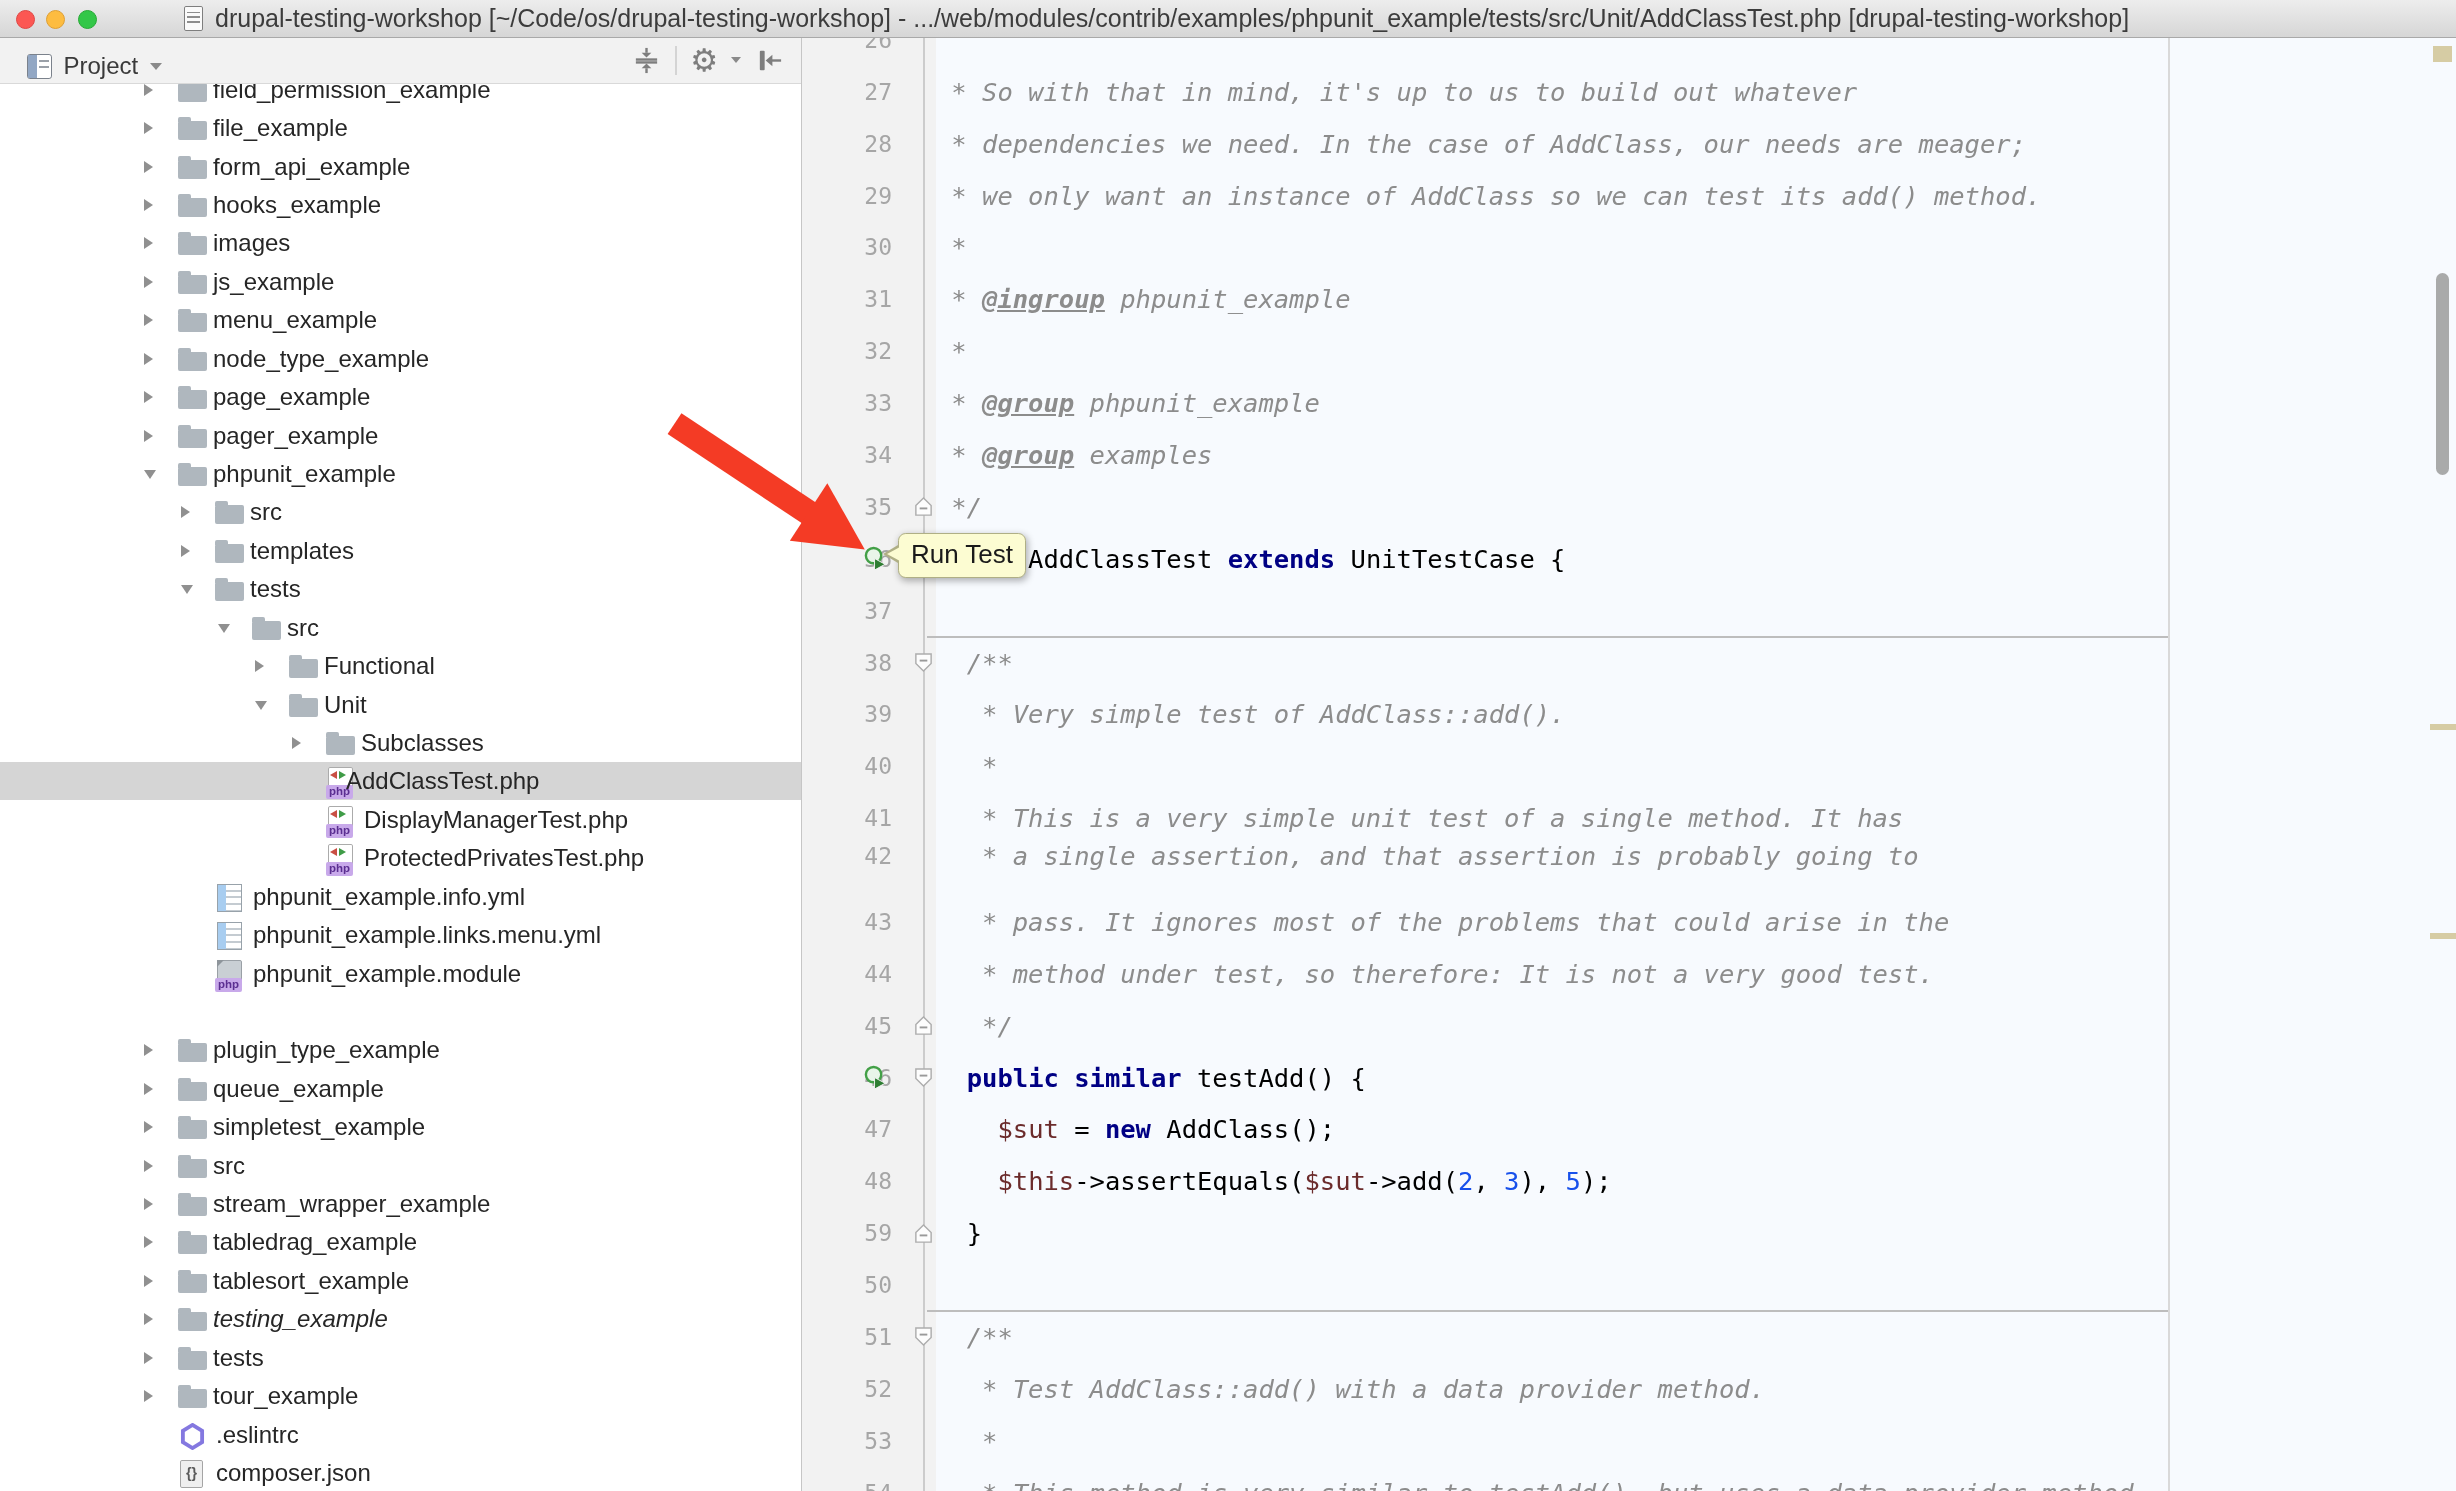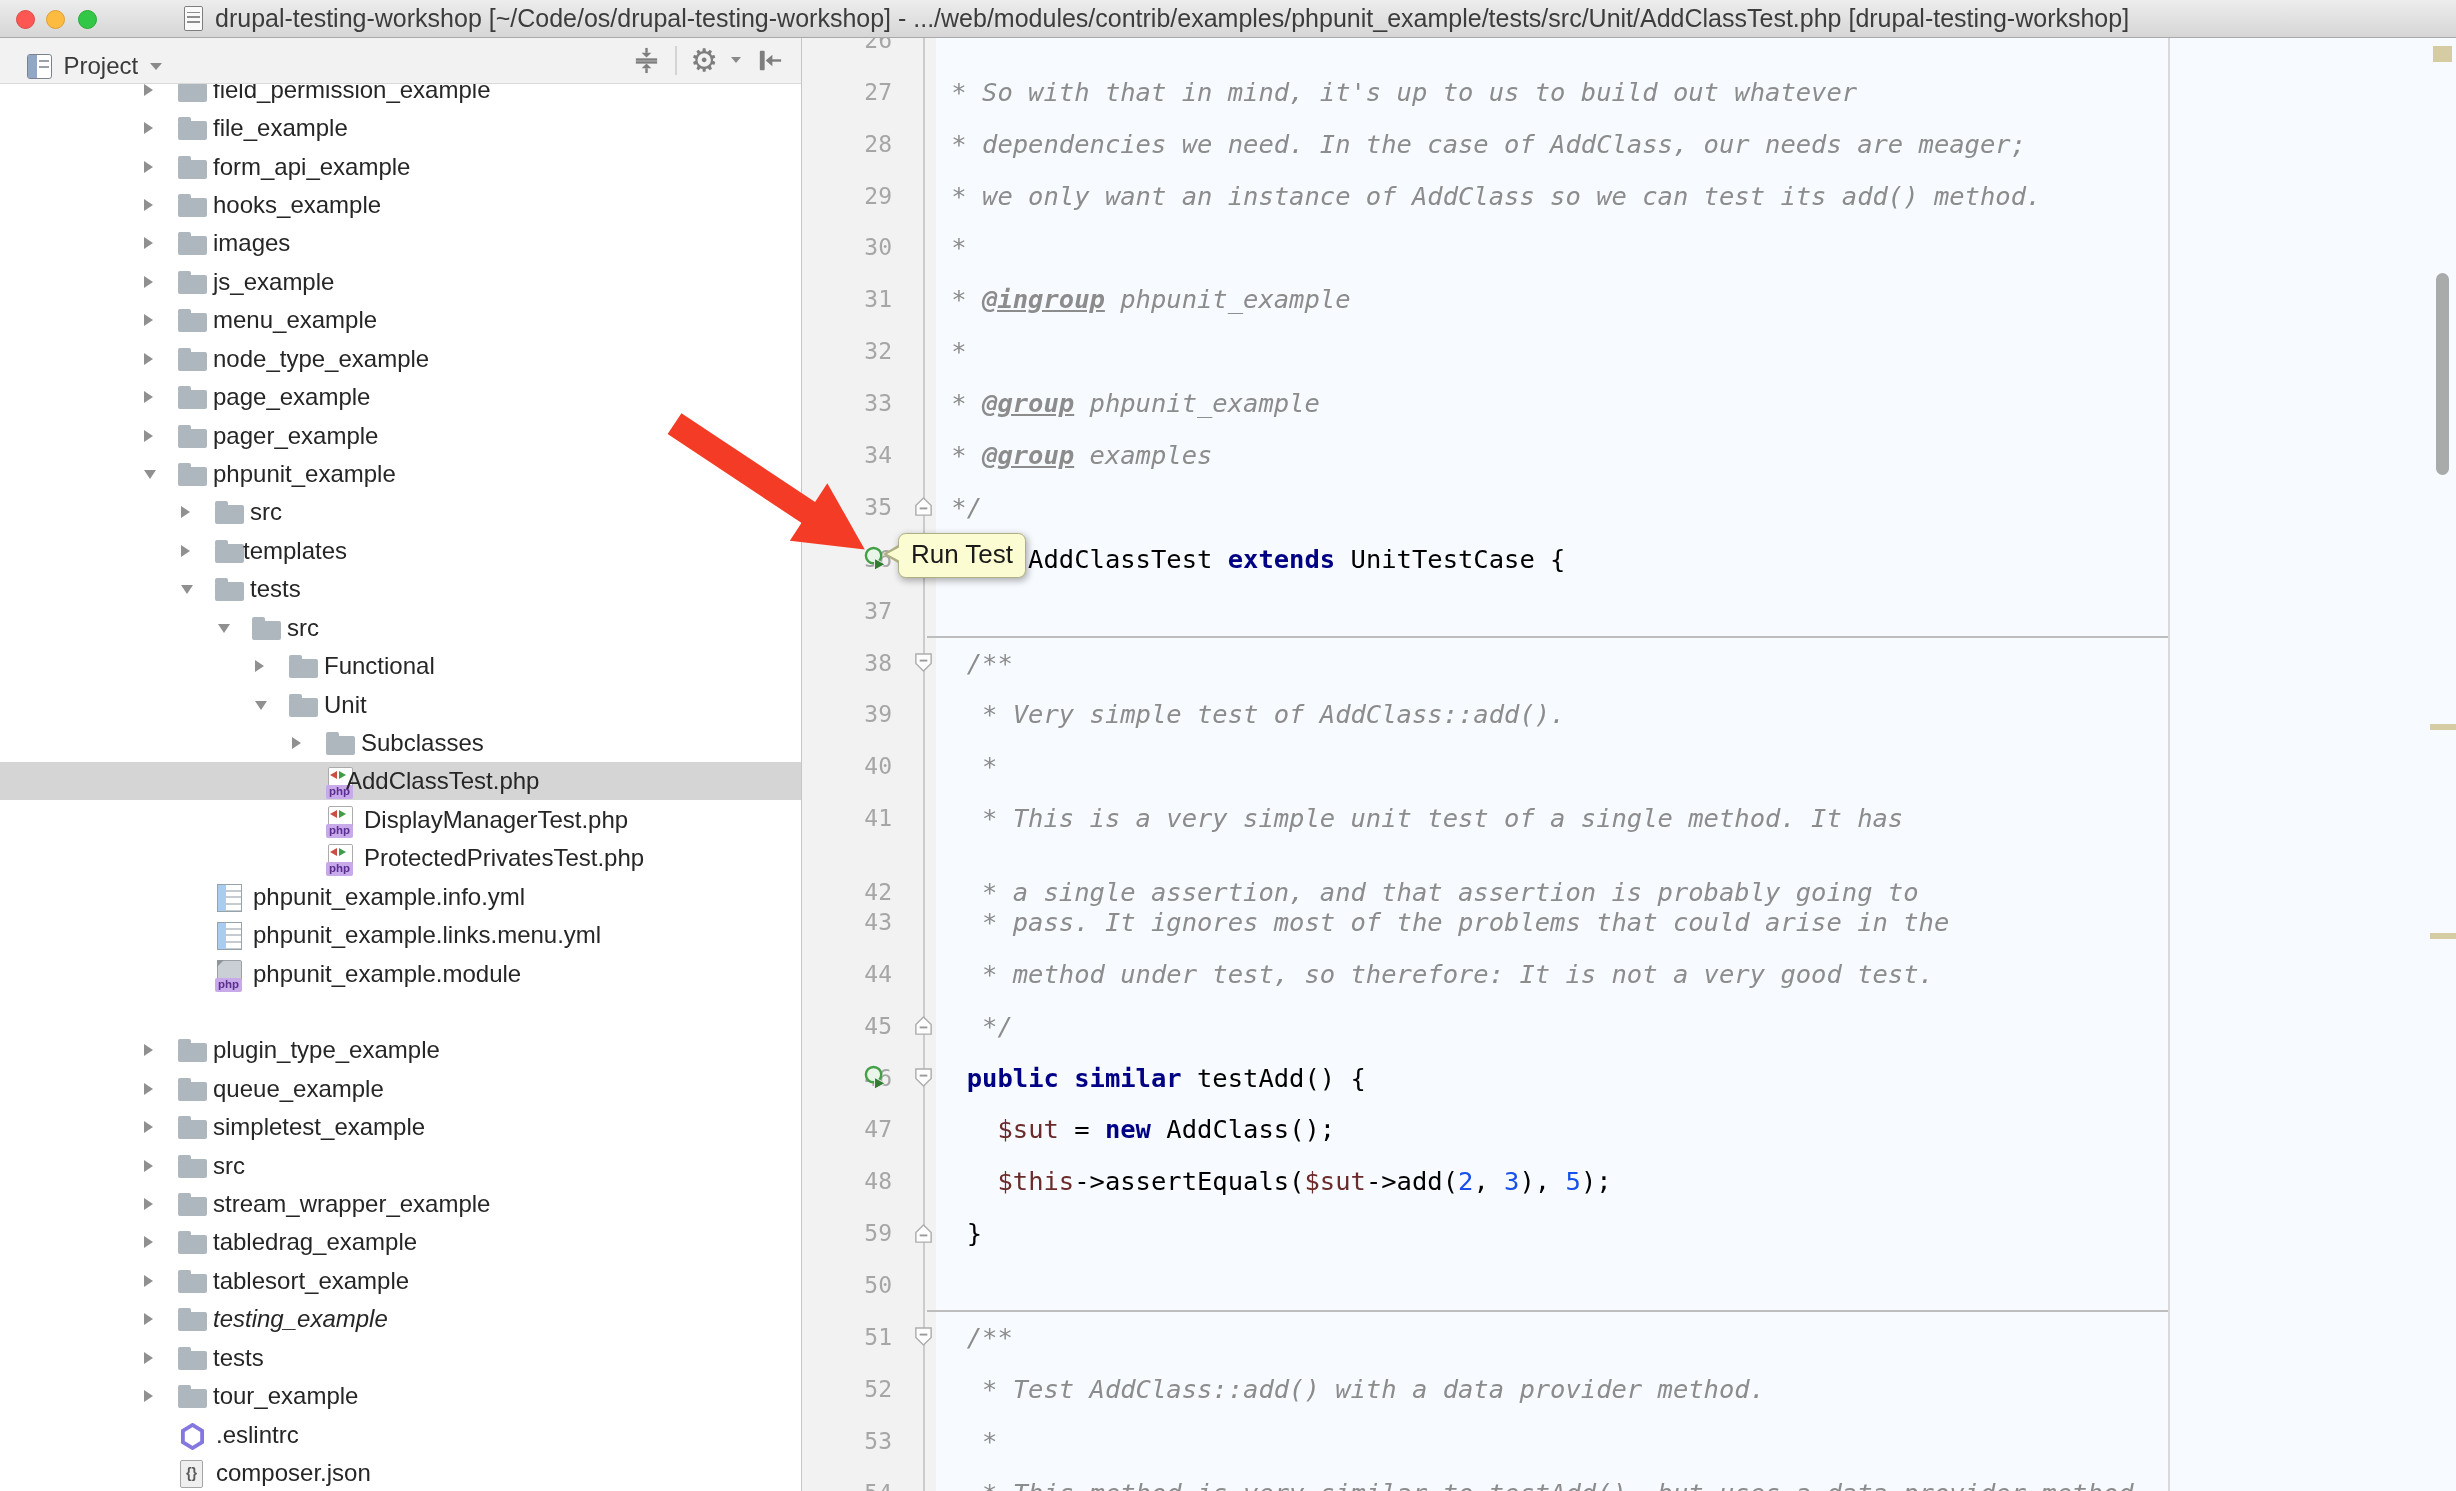--- a/index.html
+++ b/index.html
@@ -164,21 +164,21 @@
         <span class="tlabel" style="left: 213px;">phpunit_example</span>
       </div>
       <div class="trow" style="top: 455px;">
         <span class="tri-r" style="left: 181px;"></span>
         <span class="folder" style="left: 215px;"></span>
         <span class="tlabel" style="left: 250px;">src</span>
       </div>
       <div class="trow" style="top: 494px;">
         <span class="tri-r" style="left: 181px;"></span>
         <span class="folder" style="left: 215px;"></span>
-        <span class="tlabel" style="left: 243px;">templates</span>
+        <span class="tlabel" style="left: 250px;">templates</span>
       </div>
       <div class="trow" style="top: 532px;">
         <span class="tri-d" style="left: 181px;"></span>
         <span class="folder" style="left: 215px;"></span>
         <span class="tlabel" style="left: 250px;">tests</span>
       </div>
       <div class="trow" style="top: 571px;">
         <span class="tri-d" style="left: 218px;"></span>
         <span class="folder" style="left: 252px;"></span>
         <span class="tlabel" style="left: 287px;">src</span>
@@ -392,21 +392,21 @@
         <span class="code"><span class="s-comment">   * Very simple test of AddClass::add().</span></span>
       </div>
       <div class="codeline" style="top: 702px;">
         <span class="num">40</span>
         <span class="code"><span class="s-comment">   *</span></span>
       </div>
       <div class="codeline" style="top: 754px;">
         <span class="num">41</span>
         <span class="code"><span class="s-comment">   * This is a very simple unit test of a single method. It has</span></span>
       </div>
-      <div class="codeline" style="top: 828px;">
+      <div class="codeline" style="top: 792px;">
         <span class="num">42</span>
         <span class="code"><span class="s-comment">   * a single assertion, and that assertion is probably going to</span></span>
       </div>
       <div class="codeline" style="top: 858px;">
         <span class="num">43</span>
         <span class="code"><span class="s-comment">   * pass. It ignores most of the problems that could arise in the</span></span>
       </div>
       <div class="codeline" style="top: 910px;">
         <span class="num">44</span>
         <span class="code"><span class="s-comment">   * method under test, so therefore: It is not a very good test.</span></span>

